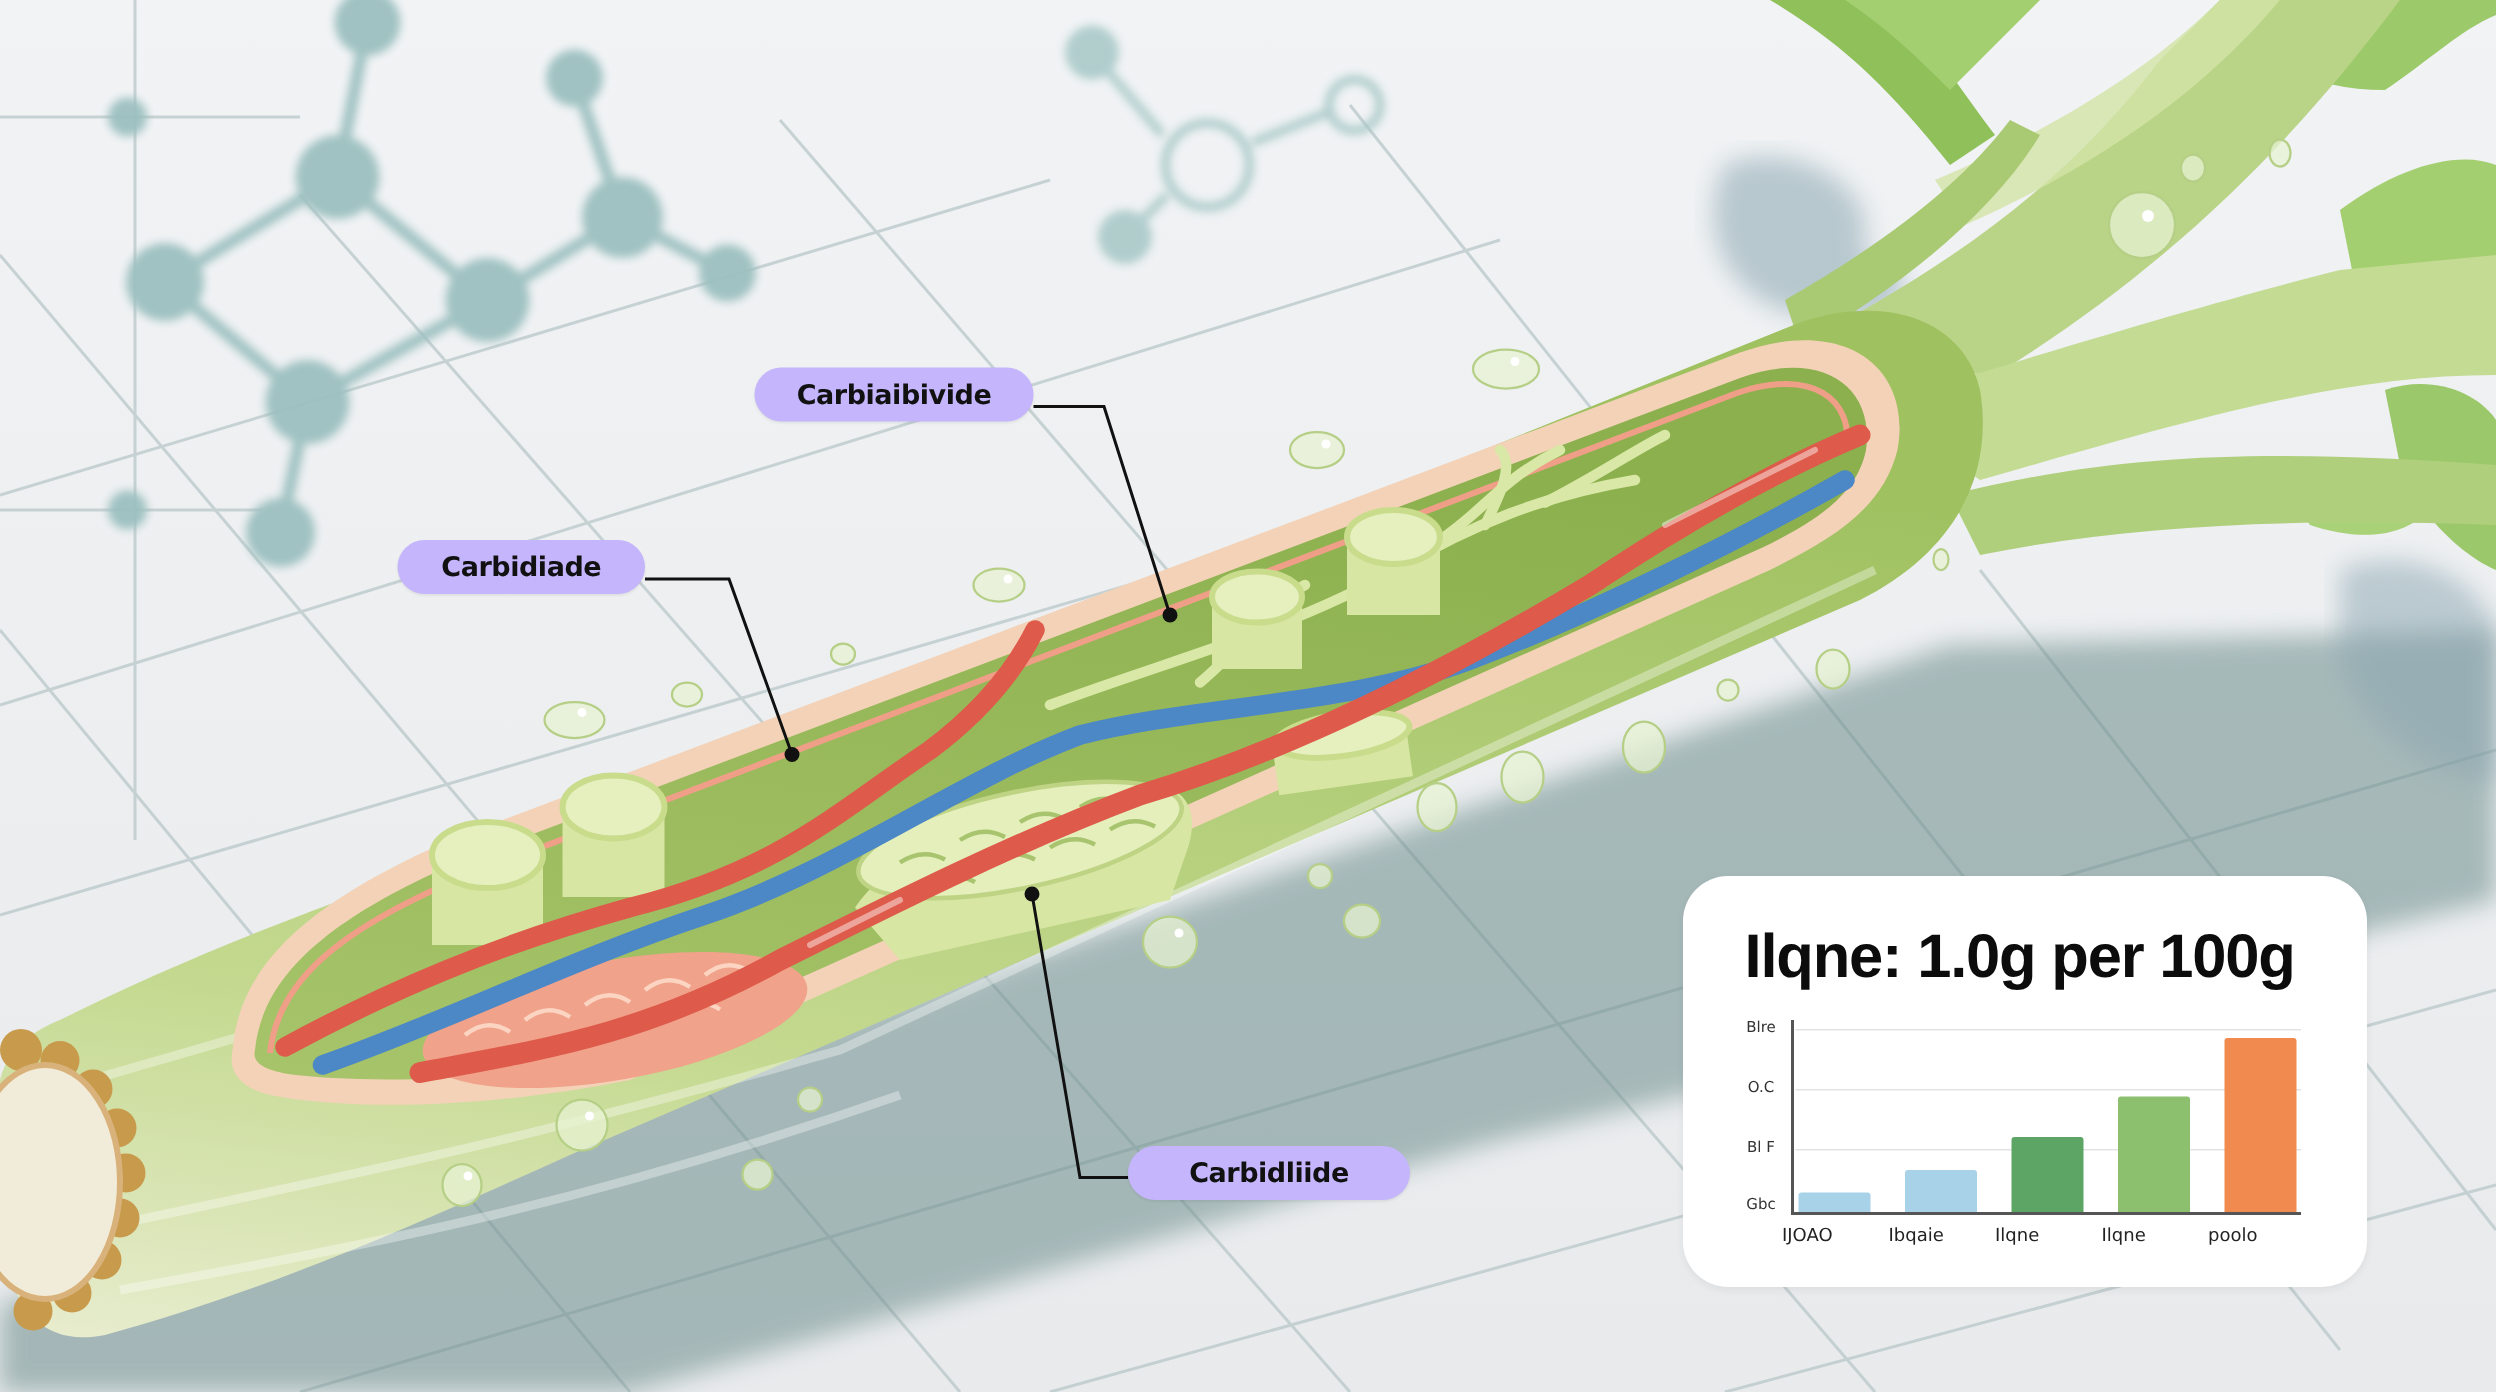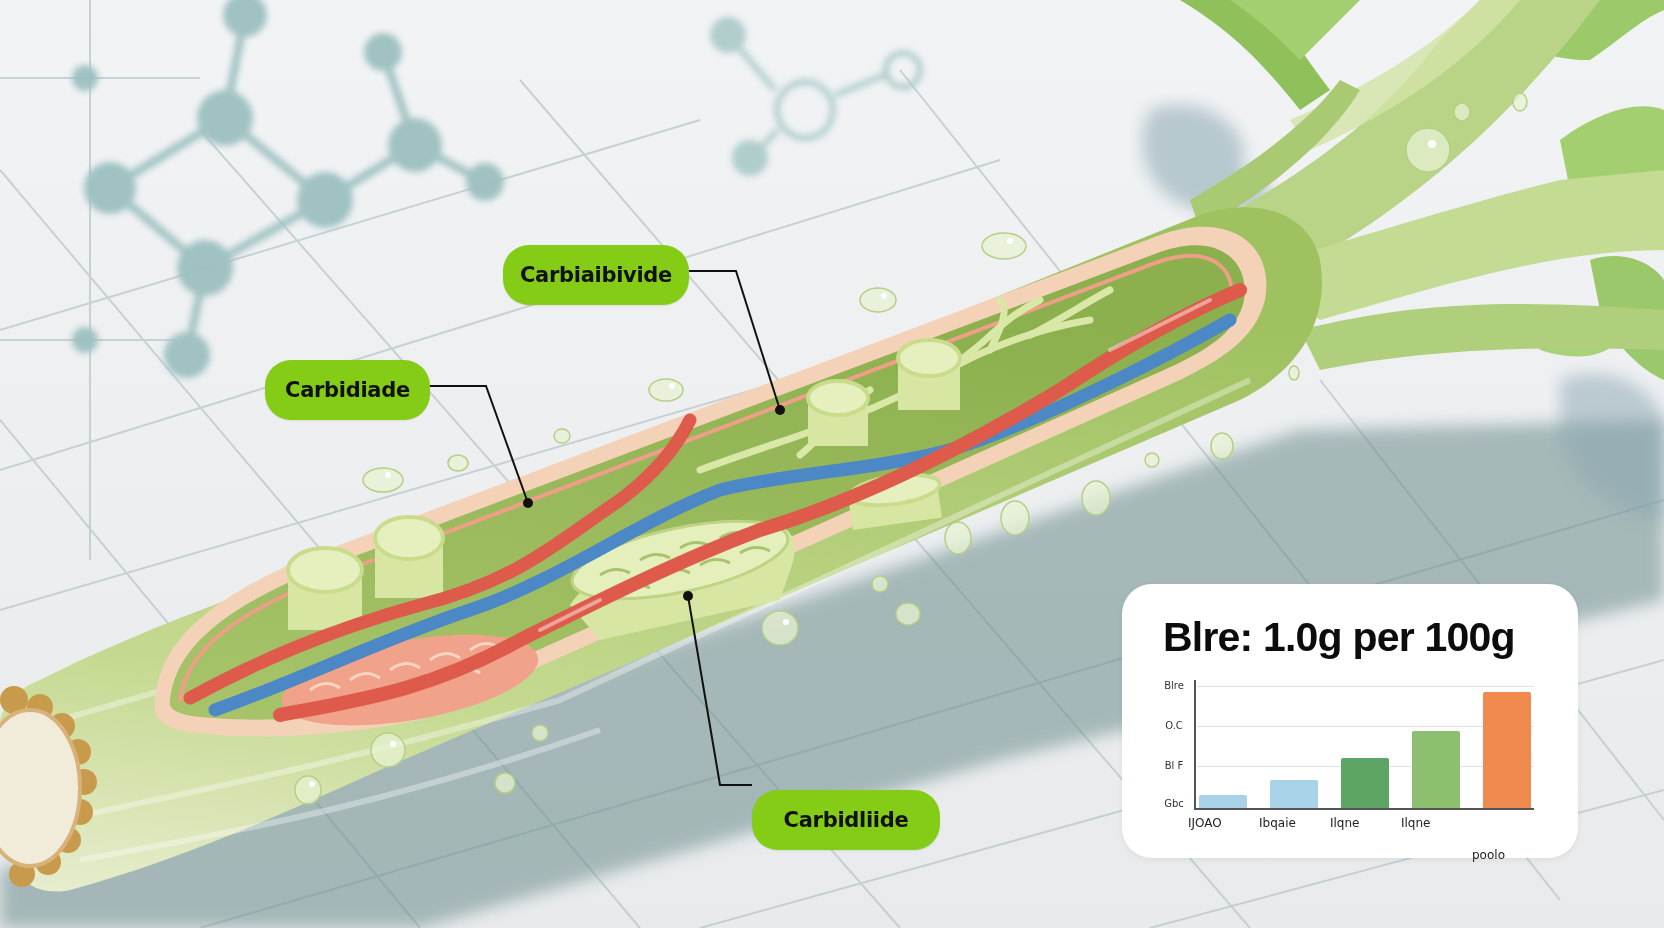--- a/index.html
+++ b/index.html
@@ -3,30 +3,30 @@
 <meta charset="utf-8">
 <style>
   html, body { margin: 0; padding: 0; }
   body {
     width: 1664px; height: 928px; overflow: hidden; position: relative;
     background: #eef0f2;
     font-family: "Liberation Sans", "DejaVu Sans", sans-serif;
   }
   #scene { position: absolute; left: 0; top: 0; width: 1664px; height: 928px; }
   .callout {
-    position: absolute; height: 60px; border-radius: 26px;
-    background: #84cc16; color: #111;
+    position: absolute; height: 36px; border-radius: 26px;
+    background: #c4b5fd; color: #111;
     font-family: "DejaVu Sans", "Liberation Sans", sans-serif;
-    font-weight: bold; font-size: 21px; letter-spacing: -0.3px;
+    font-weight: bold; font-size: 18px; letter-spacing: -0.3px;
     display: flex; align-items: center; justify-content: center;
     box-shadow: 0 1px 2px rgba(0,0,0,0.08);
   }
   #callout-1 { left: 503px; top: 245px; width: 186px; }
   #callout-2 { left: 265px; top: 360px; width: 165px; text-align: center; }
-  #callout-3 { left: 752px; top: 790px; width: 188px; }
+  #callout-3 { left: 752px; top: 764px; width: 188px; }
 
   .card {
     position: absolute; left: 1122px; top: 584px; width: 456px; height: 274px;
     background: #ffffff; border-radius: 30px;
     box-shadow: 0 2px 6px rgba(0,0,0,0.06);
   }
   .card-title {
     position: absolute; left: 41px; top: 30px;
     font-family: "Liberation Sans", "DejaVu Sans", sans-serif;
     font-weight: bold; font-size: 41px; color: #0c0c0c; letter-spacing: -0.8px;
@@ -291,35 +291,35 @@
   <span>Carbiaibivide</span>
 </div>
 <div id="callout-2" class="callout">
   <span>Carbidiade</span>
 </div>
 <div id="callout-3" class="callout">
   <span>Carbidliide</span>
 </div>
 
 <div class="card">
-  <div class="card-title">Blre: 1.0g per 100g</div>
+  <div class="card-title">Ilqne: 1.0g per 100g</div>
   <div class="chart" id="chart">
     <div class="grid" style="top:102px"></div>
     <div class="grid" style="top:142px"></div>
     <div class="grid" style="top:182px"></div>
     <div class="axis-y"></div>
     <div class="axis-x"></div>
     <div class="ytick" style="top:96px">Blre</div>
     <div class="ytick" style="top:136px">O.C</div>
     <div class="ytick" style="top:176px">Bl F</div>
     <div class="ytick" style="top:214px">Gbc</div>
   <div class="bar" style="left: 77px; top: 211px; height: 13px; background: rgb(167, 210, 232);"></div>
       <div class="xtick" style="left: 101px;">IJOAO</div>
       <div class="bar" style="left: 148px; top: 196px; height: 28px; background: rgb(167, 210, 232);"></div>
       <div class="xtick" style="left: 172px;">Ibqaie</div>
       <div class="bar" style="left: 219px; top: 174px; height: 50px; background: rgb(93, 165, 100);"></div>
       <div class="xtick" style="left: 243px;">Ilqne</div>
       <div class="bar" style="left: 290px; top: 147px; height: 77px; background: rgb(140, 191, 110);"></div>
       <div class="xtick" style="left: 314px;">Ilqne</div>
       <div class="bar" style="left: 361px; top: 108px; height: 116px; background: rgb(240, 138, 78);"></div>
-      <div class="xtick" style="left: 385px; margin-top: 32px;">poolo</div>
+      <div class="xtick" style="left: 385px;">poolo</div>
     </div>
 </div>
 
 </body></html>

